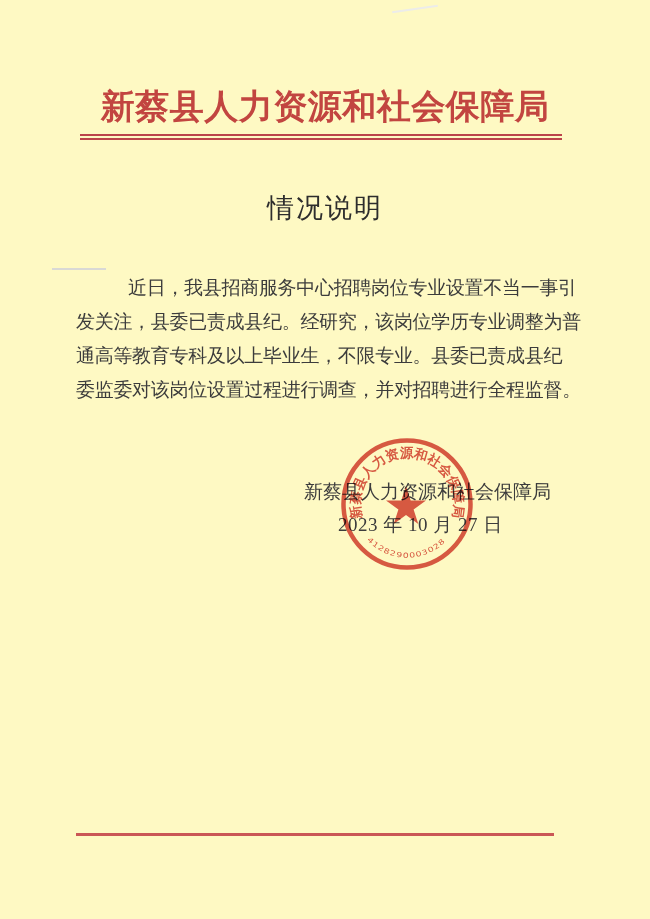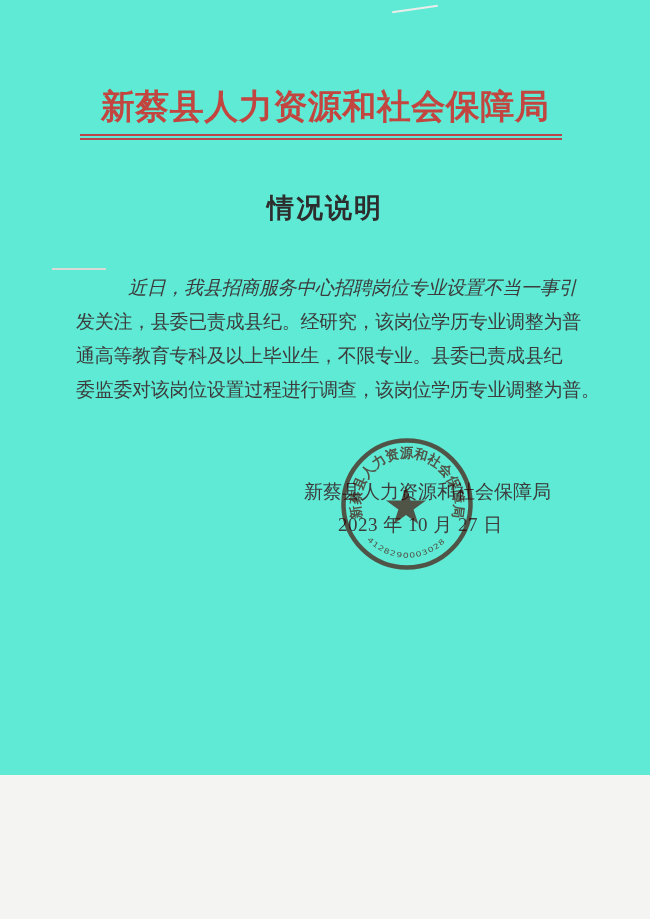--- a/index.html
+++ b/index.html
@@ -6,22 +6,22 @@
     margin: 0;
     padding: 0;
     width: 650px;
     height: 919px;
     background: #f4f4f2;
     font-family: "Liberation Serif", "DejaVu Serif", serif;
   }
   .page {
     position: relative;
     width: 650px;
-    height: 775px;
-    background: #5eead4;
+    height: 919px;
+    background: #fef9c3;
     overflow: hidden;
   }
   
   .letterhead {
     position: absolute;
     top: 84px;
     left: 0;
     width: 650px;
     text-align: center;
     font-size: 34px;
@@ -39,41 +39,40 @@
     border-top: 2px solid #bb434a;
     border-bottom: 2px solid #bb434a;
   }
   .doc-title {
     position: absolute;
     top: 190px;
     left: 0;
     width: 650px;
     text-align: center;
     font-size: 27px;
-    font-weight: bold;
+    font-weight: normal;
     color: #2d2d2d;
     letter-spacing: 2px;
   }
   .body-text {
     position: absolute;
     top: 271px;
     left: 76px;
     width: 505px;
     font-size: 19px;
     line-height: 34px;
     color: #3c3c3c;
     letter-spacing: -0.3px;
   }
   .body-text .line {
     white-space: nowrap;
     height: 34px;
   }
   .body-text .line.first {
     text-indent: 52px;
-    font-style: italic;
   }
   .signature-agency {
     position: absolute;
     top: 479px;
     left: 304px;
     font-size: 19px;
     color: #3c3c3c;
     white-space: nowrap;
   }
   .signature-date {
@@ -134,21 +133,21 @@
   <div class="header-rule"></div>
 
   <div class="doc-title">情况说明</div>
 
   <div class="scan-artifact-1"></div>
 
   <div class="body-text">
     <div class="line first">近日，我县招商服务中心招聘岗位专业设置不当一事引</div>
     <div class="line">发关注，县委已责成县纪。经研究，该岗位学历专业调整为普</div>
     <div class="line">通高等教育专科及以上毕业生，不限专业。县委已责成县纪</div>
-    <div class="line">委监委对该岗位设置过程进行调查，该岗位学历专业调整为普。</div>
+    <div class="line">委监委对该岗位设置过程进行调查，并对招聘进行全程监督。</div>
   </div>
 
   <div class="signature-agency">新蔡县人力资源和社会保障局</div>
 
   <div class="signature-date">2023 年 10 月 27 日</div>
 
   <svg class="seal" viewBox="0 0 140 140" xmlns="http://www.w3.org/2000/svg">
     <defs>
       <path id="sealArcTop" d="M 25,84 A 47,47 0 1 1 115,84" fill="none"></path>
       <path id="sealArcBottom" d="M 30,106 A 54,54 0 0 0 110,106" fill="none"></path>

